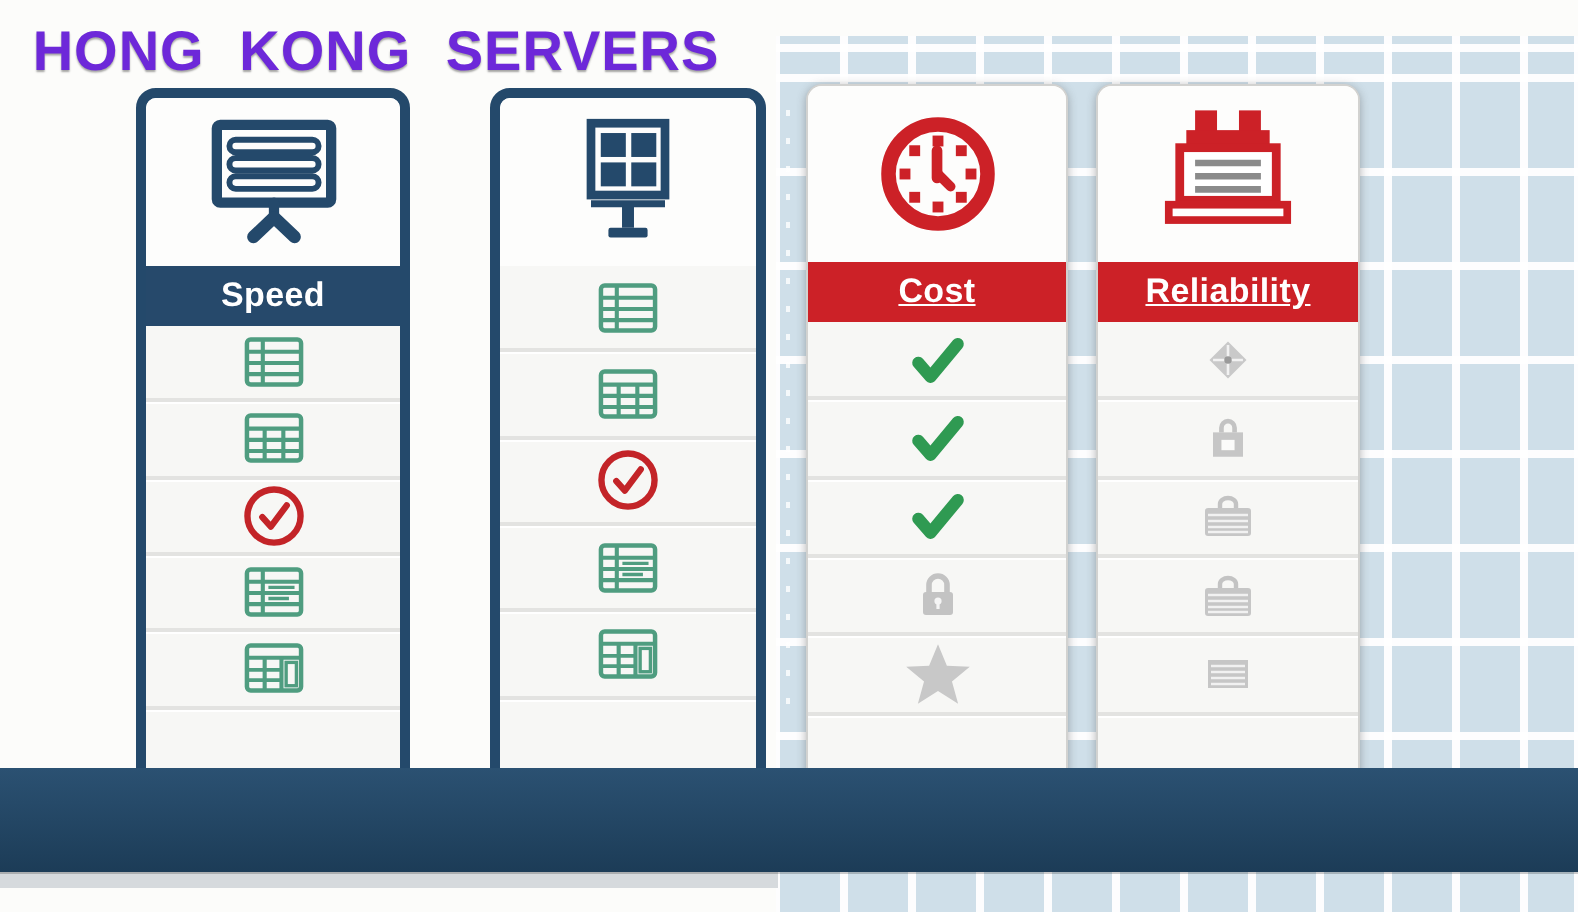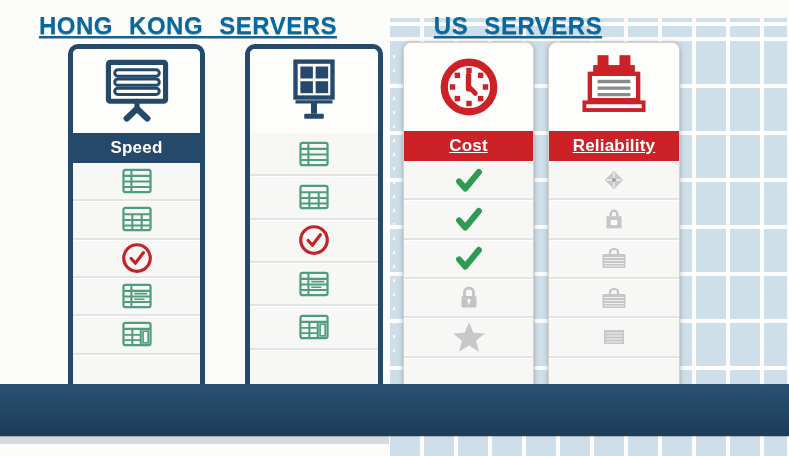--- a/index.html
+++ b/index.html
@@ -39,23 +39,22 @@
   .row .cell-icon{display:flex;align-items:center;justify-content:center;line-height:0;}
   
   #footer-bar{
     position:absolute;left:0;top:384px;width:789px;height:52px;z-index:5;
     background:linear-gradient(#2b5172,#1c3c57);
     box-shadow:0 1px 0 rgba(0,0,0,.2);
   }
   #footer-shadow{position:absolute;left:0;top:436px;width:389px;height:8px;background:#d6dadd;z-index:4;}
   .footer-label{
     position:absolute;top:0;height:52px;display:flex;align-items:center;justify-content:center;
-    color:#0369a1;font-weight:700;font-size:24px;letter-spacing:.5px;word-spacing:9px;
+    color:#6d28d9;font-weight:700;font-size:28px;letter-spacing:.5px;word-spacing:9px;
     text-shadow:0 1px 1px rgba(0,0,0,.35);
-    text-decoration:underline;
   }
   #footer-left{left:0;width:376px;}
   #footer-right{left:390px;width:256px;}
 </style>
 </head>
 <body>
 
 <div id="stage">
   <div id="grid-bg"></div>
   <div id="dotted-line"></div>
@@ -307,14 +306,13 @@
             </span>
           </div>
           <div class="row"></div>
         </div>
       </div>
     </div>
 
   <div id="footer-bar"></div>
   <div id="footer-shadow"></div>
   <div class="footer-label" id="footer-left">HONG KONG SERVERS</div>
-  <div class="footer-label" id="footer-right">US SERVERS</div>
 </div>
 
 </body></html>

